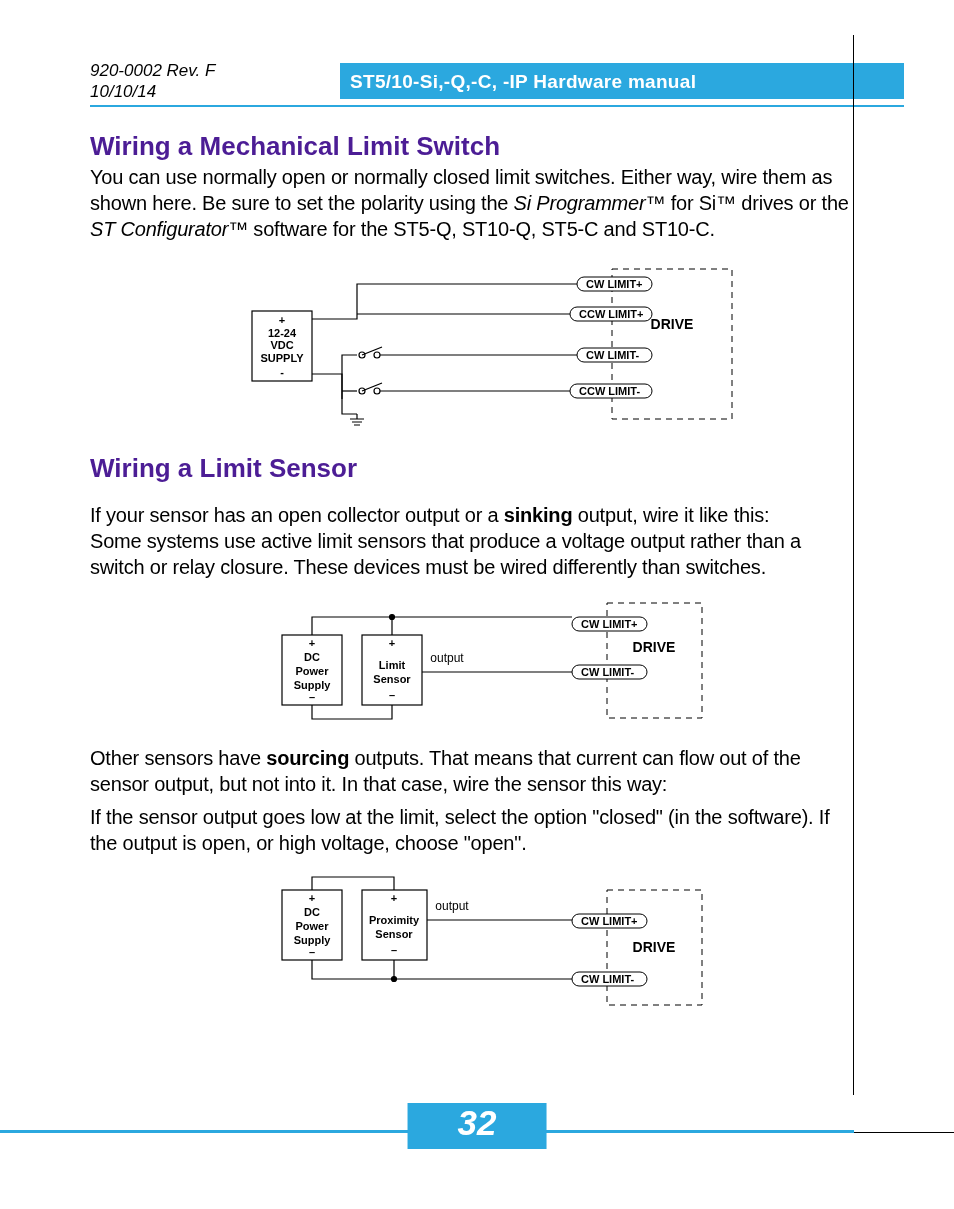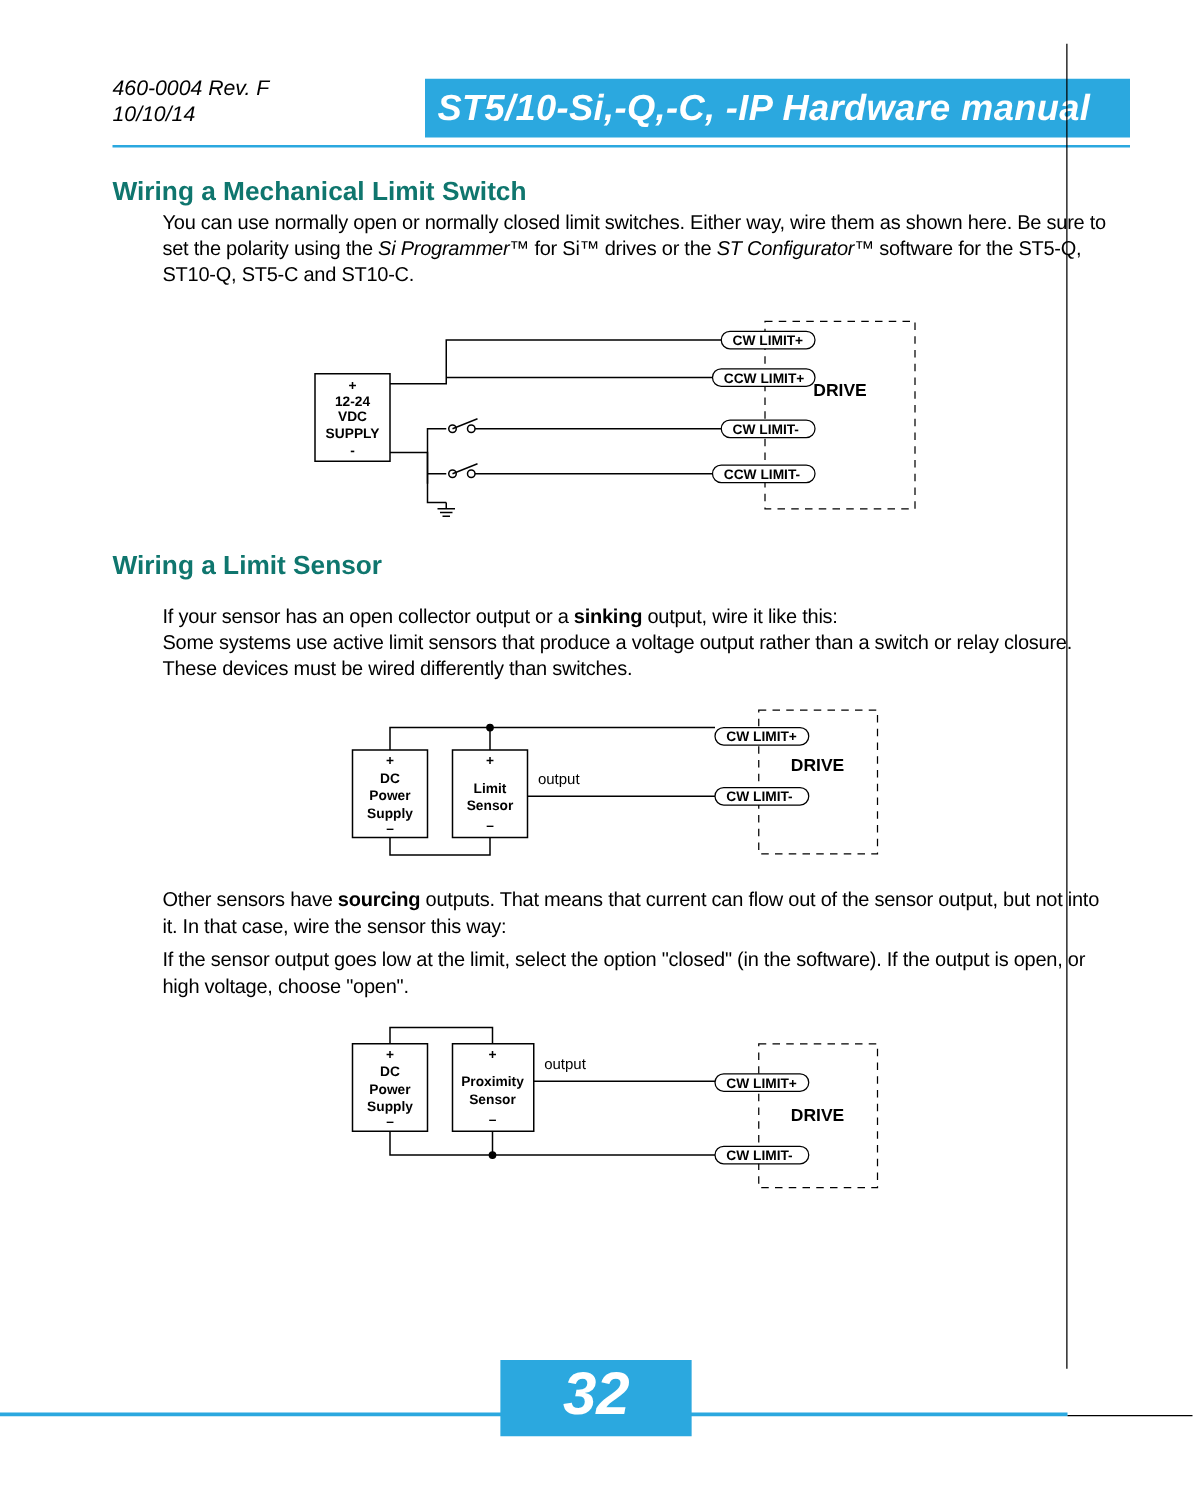--- a/index.html
+++ b/index.html
@@ -1,46 +1,46 @@
 <!DOCTYPE html>
 <html><head>
 <meta charset="utf-8">
 <style>
   body{margin:0;font-family:Helvetica,Arial,sans-serif;background:#fff;color:#000;}
   .page{width:954px;height:1209px;position:relative;box-sizing:border-box;padding:60px 60px 0 90px;}
   .right-rule{position:absolute;top:35px;right:100px;width:1px;height:1060px;background:#000;}
   .doc-id{font-style:italic;font-size:17px;line-height:1.25;}
   .title-bar{background:#2ba8df;margin-left:250px;margin-top:-40px;margin-right:-10px;padding:8px 10px 6px 10px;}
-  .title-bar span{color:#fff;font-weight:900;font-style:italic;font-size:29px;font-family:Arial,Helvetica,sans-serif;letter-spacing:.3px;}
+  .title-bar span{color:#fff;font-weight:900;font-size:19px;font-family:Arial,Helvetica,sans-serif;letter-spacing:.3px;}
   .hr-blue{height:2px;background:#2ba8df;margin:6px -10px 0 0;}
-  .h2{font-weight:900;font-size:21px;margin:24px 0 2px 0;color:#0f766e;font-family:Arial,Helvetica,sans-serif;}
-  .body{font-size:16px;line-height:1.32;font-family:"Helvetica Neue",Helvetica,Arial,sans-serif;font-weight:300;font-stretch:condensed;letter-spacing:-.2px;max-width:770px;margin-left:40px;}
+  .h2{font-weight:900;font-size:26px;margin:24px 0 2px 0;color:#4c1d95;font-family:Arial,Helvetica,sans-serif;}
+  .body{font-size:20px;line-height:1.32;font-family:"Helvetica Neue",Helvetica,Arial,sans-serif;font-weight:300;font-stretch:condensed;letter-spacing:-.2px;max-width:770px;}
   .body em{font-style:italic;}
   .body strong{font-weight:900;}
   .diagram{display:block;margin:16px auto 8px auto;}
   .footer-bar{position:absolute;bottom:76px;left:0;right:100px;height:3px;background:#2ba8df;}
   .footer-line{position:absolute;bottom:76px;right:0;width:100px;height:1px;background:#000;}
   .page-num-box{position:absolute;bottom:60px;left:50%;transform:translateX(-50%);background:#2ba8df;padding:0 50px 6px 50px;}
-  .page-num-box span{color:#fff;font-weight:900;font-style:italic;font-size:48px;}
+  .page-num-box span{color:#fff;font-weight:900;font-style:italic;font-size:35px;}
   
   
   svg text{font-family:Arial,Helvetica,sans-serif;}
   .lbl-pill{font-weight:900;font-size:11px;}
   .lbl-box{font-weight:900;font-size:11px;text-anchor:middle;}
   .lbl-drive{font-weight:900;font-size:14px;text-anchor:middle;}
   .lbl-out{font-weight:400;font-size:12px;text-anchor:middle;}
 </style>
 </head>
 <body>
 
 <div class="page">
   <div class="right-rule"></div>
 
   <div class="doc-id">
-    <span>460-0004 Rev. F</span><br>
+    <span>920-0002 Rev. F</span><br>
     <span>10/10/14</span>
   </div>
 
   <div class="title-bar">
     <span>ST5/10-Si,-Q,-C, -IP Hardware manual</span>
   </div>
   <div class="hr-blue"></div>
 
   <div class="h2">Wiring a Mechanical Limit Switch</div>
   <div class="body">

